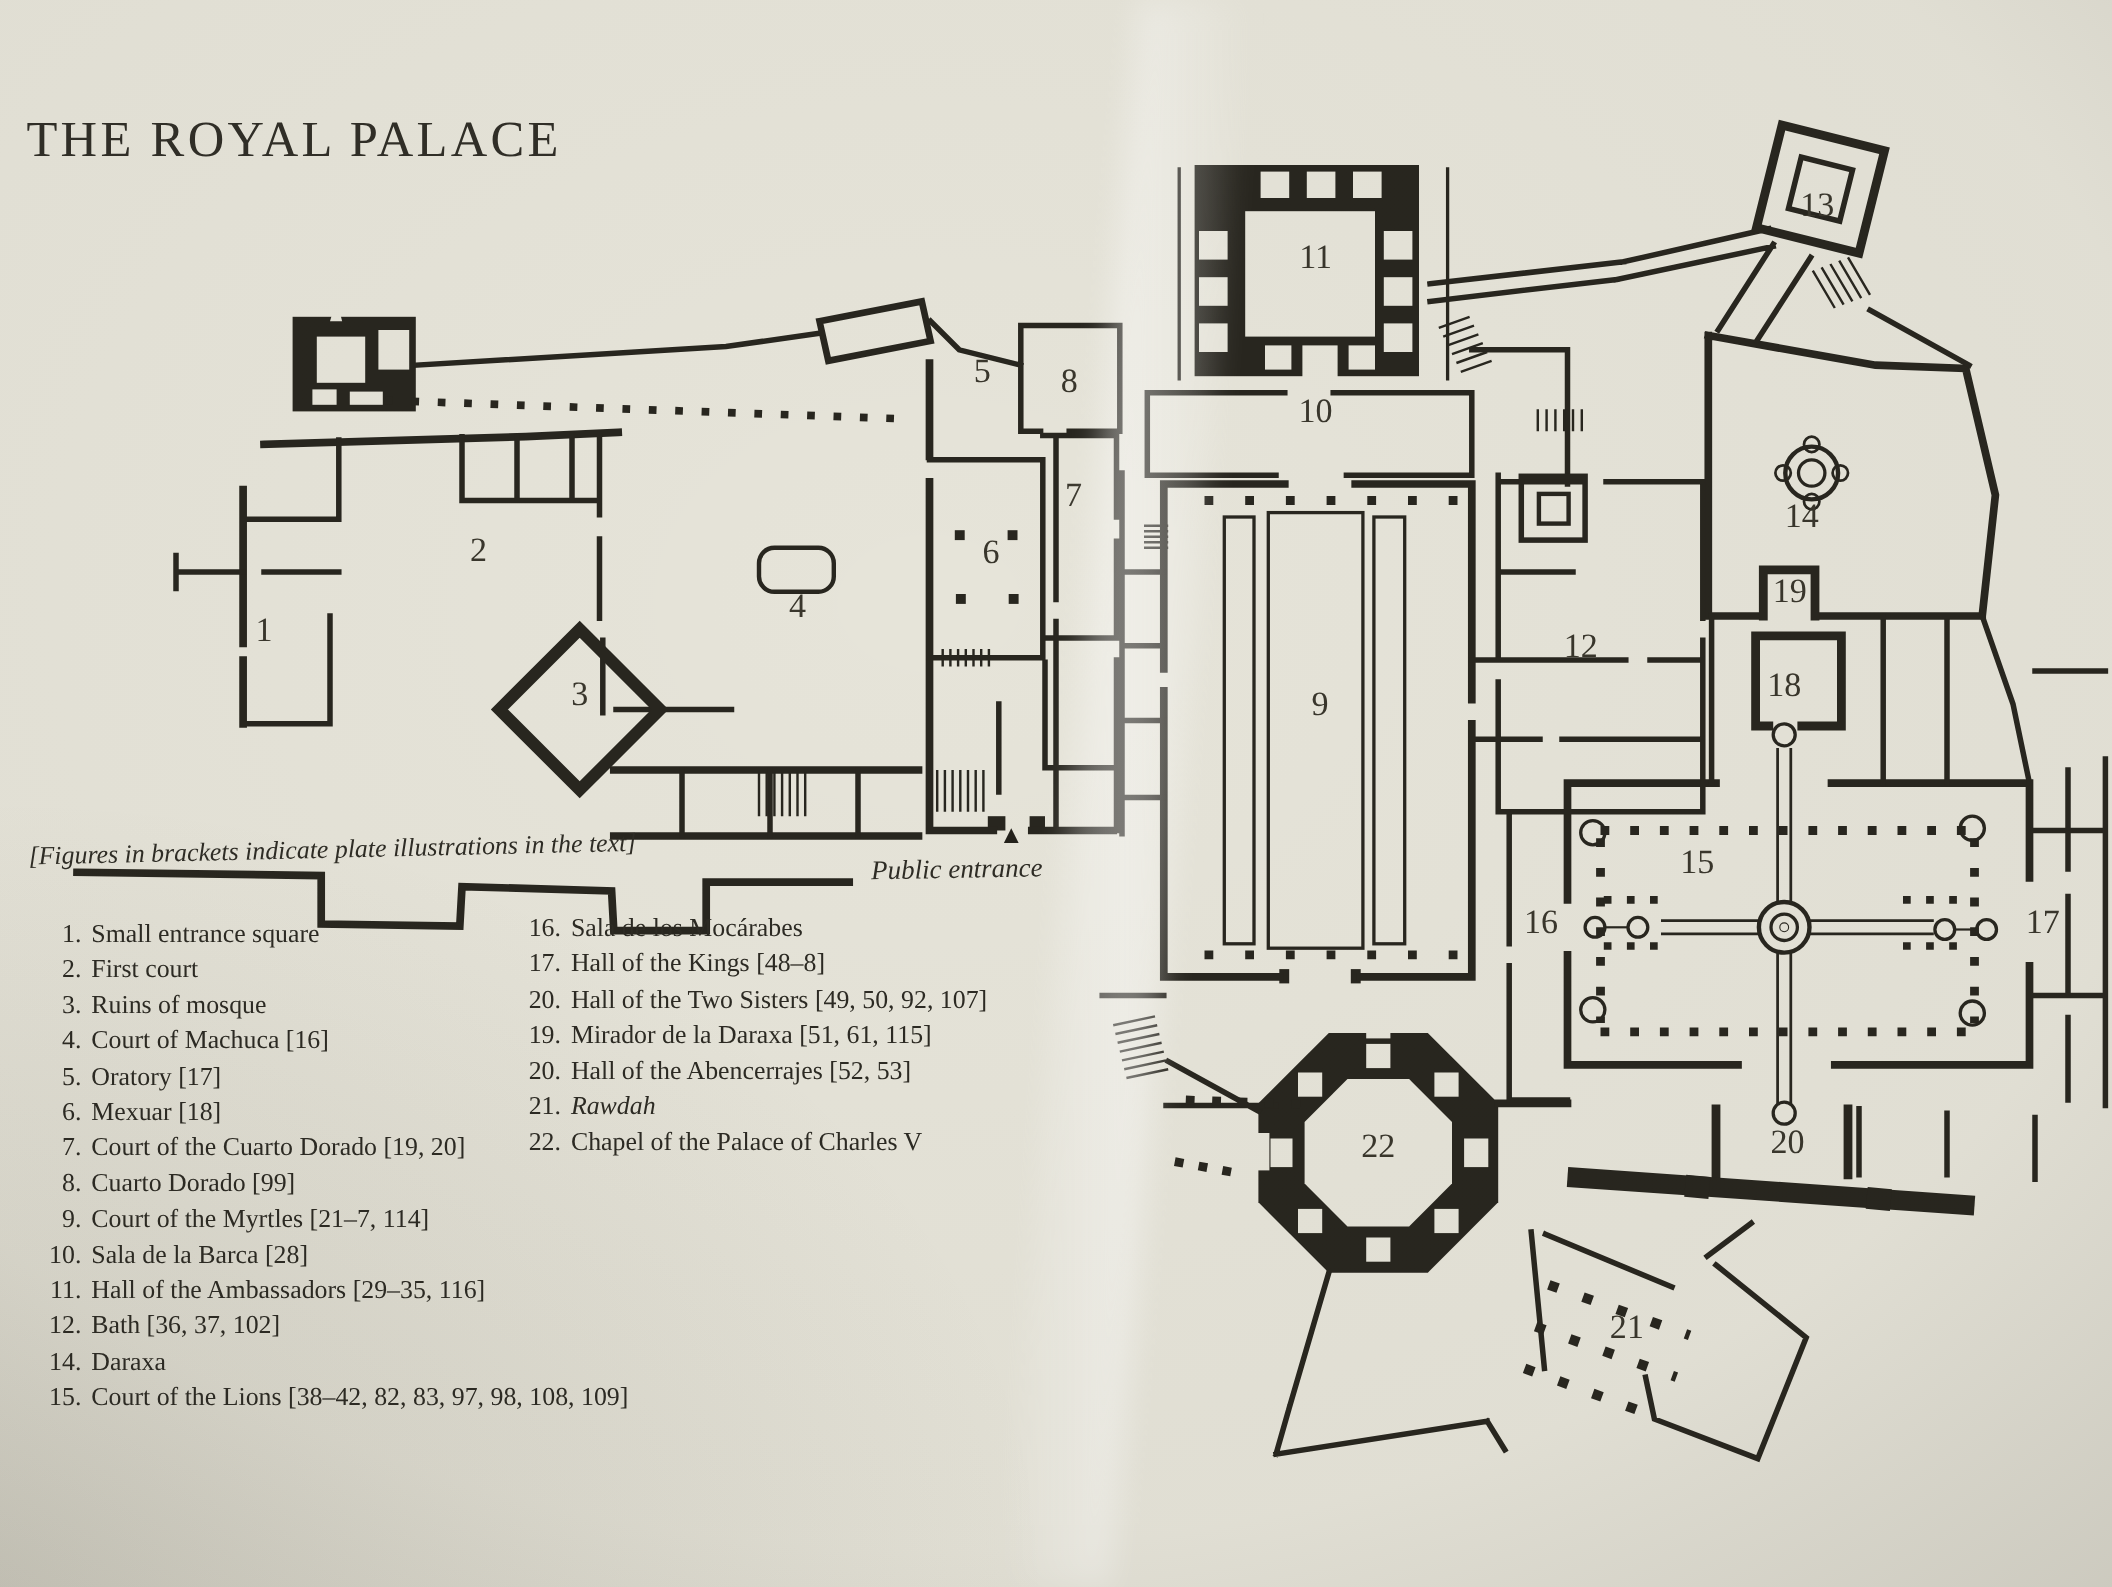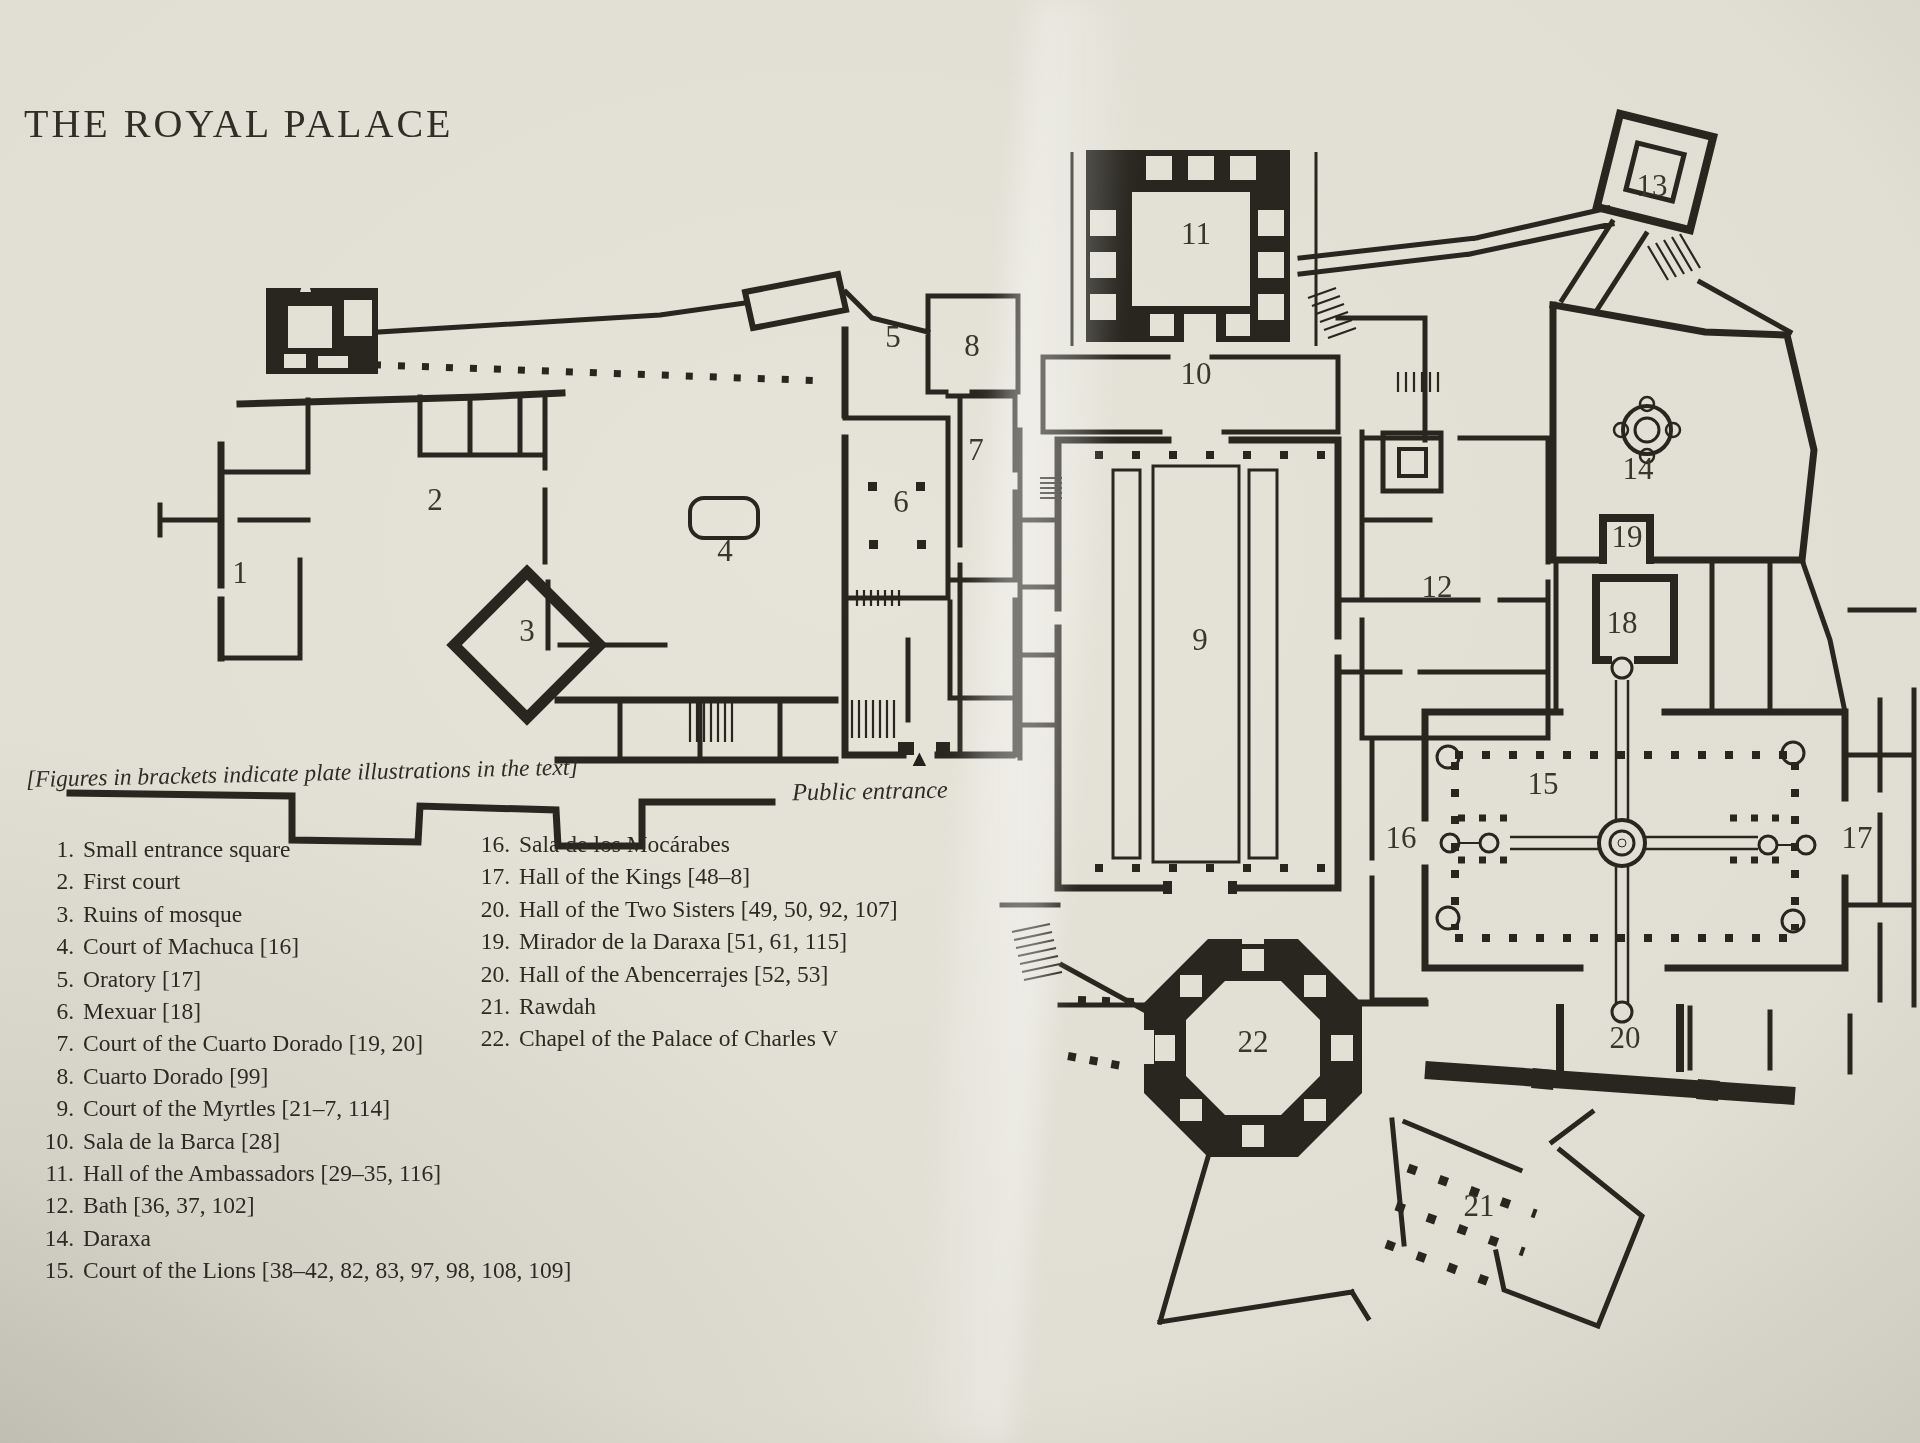--- a/index.html
+++ b/index.html
@@ -3,34 +3,34 @@
 <meta charset="utf-8">
 <style>
   html,body{margin:0;padding:0}
   body{
     width:1920px;height:1443px;position:relative;overflow:hidden;
     background:#e6e4d9;color:#2c2a23;
     font-family:"Liberation Serif","DejaVu Serif",serif;
   }
   .title{
     position:absolute;left:24px;top:100px;
-    font-size:40px;letter-spacing:3px;color:#302e27;white-space:nowrap;
+    font-size:46px;letter-spacing:3px;color:#302e27;white-space:nowrap;
   }
   .note{
     position:absolute;left:26px;top:766px;
     font-style:italic;font-size:23.5px;white-space:nowrap;
     transform:rotate(-1.3deg);transform-origin:left center;color:#2e2c25;
   }
   .legend{position:absolute;left:32px;top:836px;display:flex}
   .lcol{display:flex;flex-direction:column}
   .lcol1{width:436px}
   .lcol2{margin-top:-5px}
   .lrow{display:flex;align-items:baseline;height:32.4px;font-size:23.5px;white-space:nowrap}
   .lnum{width:42px;text-align:right;margin-right:9px;flex:none}
-  .ltext.it{}
+  .ltext.it{font-style:italic}
   .pub{
     position:absolute;left:792px;top:777px;font-style:italic;font-size:24.5px;
     white-space:nowrap;transform:rotate(-1deg);color:#2e2c25;
   }
   .tri{position:absolute;left:908px;top:746px;font-size:23px;color:#23211b}
   svg.plan{position:absolute;left:0;top:0}
   svg.plan path, svg.plan rect.o, svg.plan polygon.o, svg.plan circle, svg.plan line{
     stroke:#28261f;fill:none;
   }
   #room-labels text{

